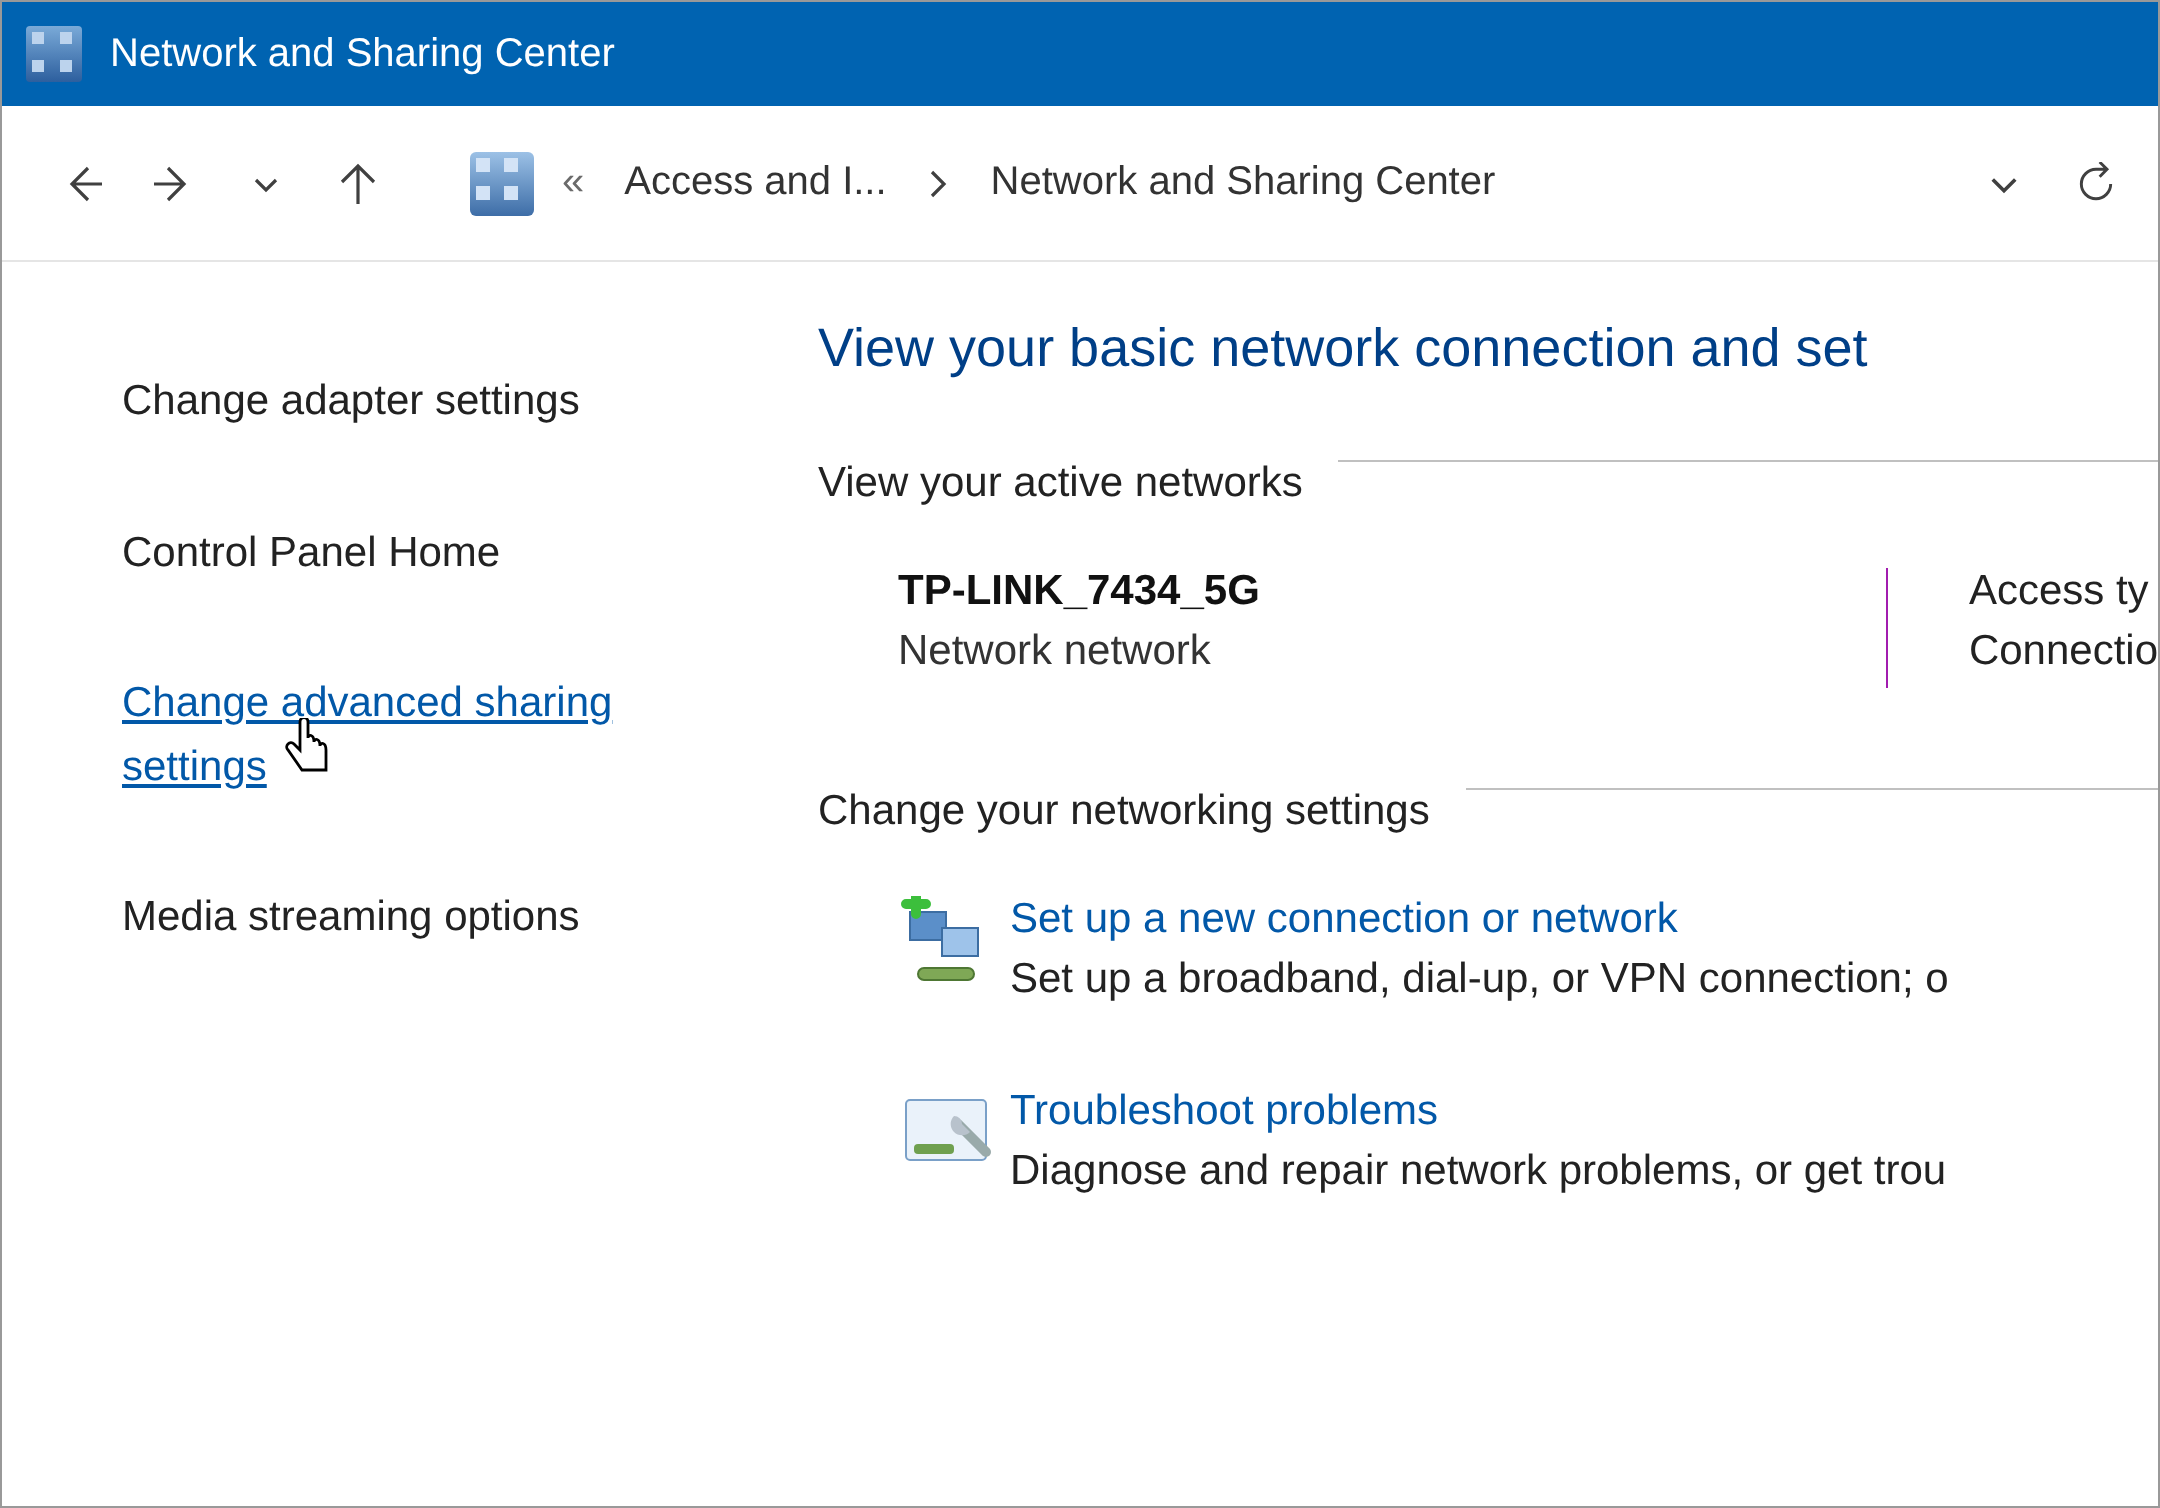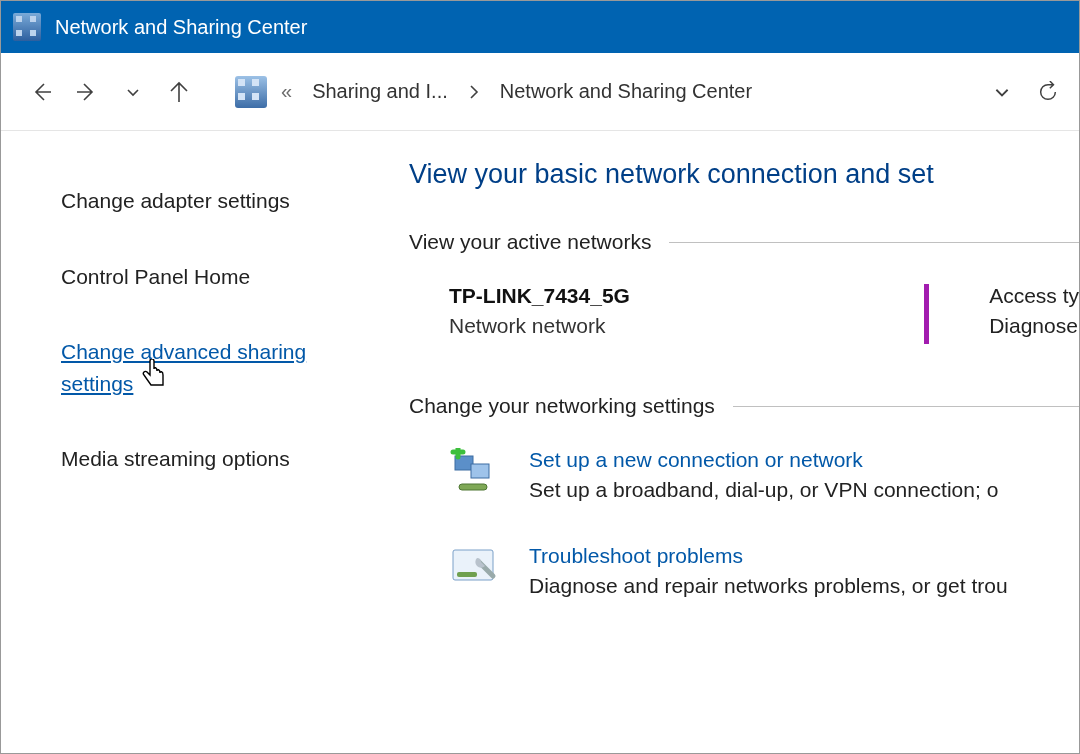--- a/index.html
+++ b/index.html
@@ -125,21 +125,20 @@
     overflow: hidden;
   }
   .main-title {
     font-size: 27px;
     color: #003f87;
     margin-bottom: 40px;
     white-space: nowrap;
   }
   .section-header {
     display: flex;
-    align-items: center;
     gap: 18px;
     font-size: 21px;
     color: #222;
     margin-bottom: 30px;
   }
   .section-header .line {
     flex: 1;
     height: 1px;
     background: #c0c0c0;
   }
@@ -155,33 +154,33 @@
     font-weight: 600;
     font-size: 21px;
     color: #111;
   }
   .net-type {
     font-size: 21px;
     color: #333;
     margin-top: 6px;
   }
   .net-right {
-    border-left: 5px solid #a21caf;
-    padding-left: 60px;
+    border-left: 1px solid #a21caf;
+    padding-left: 40px;
     padding-top: 0;
     font-size: 21px;
     color: #222;
   }
   .net-right div {
     margin-bottom: 6px;
     white-space: nowrap;
   }
   .setting-item {
     display: flex;
-    gap: 32px;
+    gap: 8px;
     margin-bottom: 42px;
     padding-left: 40px;
   }
   .setting-icon {
     width: 48px;
     height: 48px;
     flex-shrink: 0;
   }
   .setting-item .text .link {
     color: #0258a8;
@@ -221,21 +220,21 @@
   </div>
   <div class="nav-btn">
     <svg width="24" height="24" viewBox="0 0 24 24">
         <path d="M4 11 L12 3 L20 11 M12 3 V22" stroke="#404040" stroke-width="1.6" fill="none"></path>
       </svg>
   </div>
 
   <div class="breadcrumb-icon"></div>
   <div class="breadcrumb">
     <span class="sep">«</span>
-    <span>Sharing and I...</span>
+    <span>Access and I...</span>
     <span class="sep">
       <svg width="12" height="16" viewBox="0 0 12 16">
           <path d="M3 2 L9 8 L3 14" stroke="#404040" stroke-width="1.6" fill="none"></path>
         </svg>
     </span>
     <span>Network and Sharing Center</span>
   </div>
   <div class="right-nav">
     <span>
       <svg width="18" height="18" viewBox="0 0 16 16">
@@ -266,21 +265,21 @@
       <div class="line"></div>
     </div>
 
     <div class="network-block">
       <div class="net-left">
         <div class="net-name">TP-LINK_7434_5G</div>
         <div class="net-type">Network network</div>
       </div>
       <div class="net-right">
         <div>Access ty</div>
-        <div>Diagnose</div>
+        <div>Connectio</div>
       </div>
     </div>
 
     <div class="section-header">
       <span>Change your networking settings</span>
       <div class="line"></div>
     </div>
 
     <div class="setting-item">
       <div class="setting-icon">
@@ -301,21 +300,21 @@
       <div class="setting-icon">
         <svg width="48" height="48" viewBox="0 0 48 48">
           <rect x="4" y="6" width="40" height="30" rx="2" fill="#eaf2fa" stroke="#7aa0c8"></rect>
           <rect x="8" y="28" width="20" height="5" rx="2" fill="#6fa04f"></rect>
           <path d="M30 18 L44 32" stroke="#9aa" stroke-width="5" stroke-linecap="round"></path>
           <path d="M28 14 a4 4 0 0 1 4 4 l4 4 a4 4 0 0 1 -8 -8" fill="#b8c2cc"></path>
         </svg>
       </div>
       <div class="text">
         <div class="link">Troubleshoot problems</div>
-        <div class="desc">Diagnose and repair networks problems, or get trou</div>
+        <div class="desc">Diagnose and repair network problems, or get trou</div>
       </div>
     </div>
   </div>
 </div>
 
 <div class="cursor-hand">
   <svg width="28" height="32" viewBox="0 0 28 32">
     <path d="M9 2 v14 l-3 -3 c-2 -2 -5 1 -3 3 l7 10 h12 v-10 c0 -4 -3 -4 -3 -2 c0 -4 -3 -4 -3 -2 c0 -4 -3 -4 -3 -2 V2 c0 -3 -4 -3 -4 0 Z" fill="#fff" stroke="#000" stroke-width="1.4"></path>
   </svg>
 </div>

